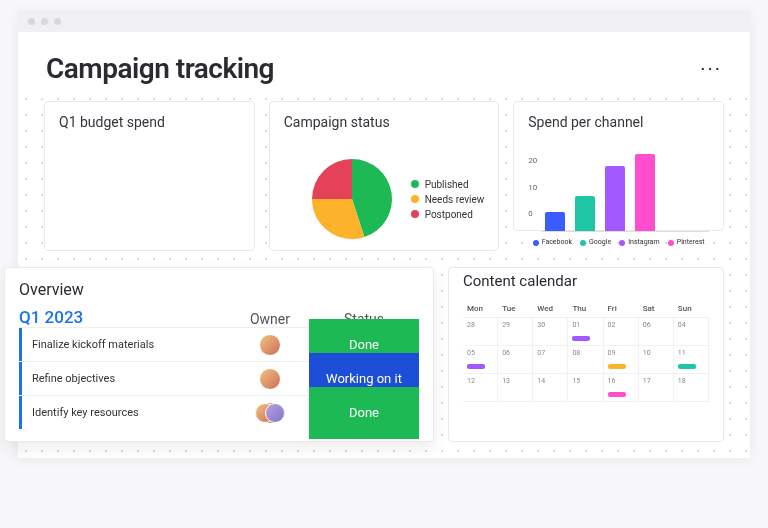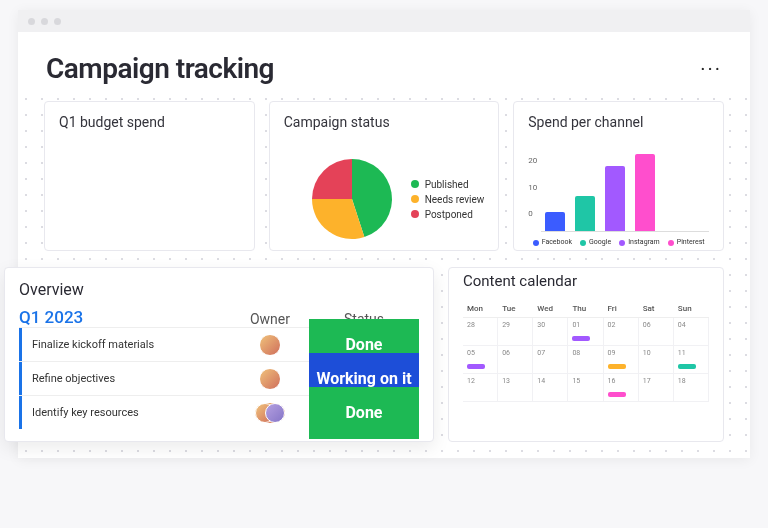--- a/index.html
+++ b/index.html
@@ -14,21 +14,21 @@
   .row { display: flex; gap: 14px; }
   .card { background: #fff; border: 1px solid #e8e8ee; border-radius: 4px; padding: 12px 14px; }
   .card-title { font-size: 14px; color: #34343c; margin-bottom: 24px; }
   .c-budget { width: 212px; height: 150px; }
   .budget-val { font-size: 26px; font-weight: 700; color: #111; text-align: center; margin-top: 32px; }
   .c-status { width: 232px; height: 150px; display:flex; flex-direction:column; }
   .status-body { display: flex; align-items: center; gap: 14px; flex:1;justify-content:flex-end; }
   .legend { font-size: 10px; color: #333; }
   .legend .li { display: flex; align-items: center; gap: 6px; margin: 4px 0; }
   .legend .sw { width: 8px; height: 8px; border-radius: 50%; }
-  .c-spend { width: 212px; height: 150px; display:flex; flex-direction:column; }
+  .c-spend { width: 212px; height: 130px; display:flex; flex-direction:column; }
   .chart-area { flex:1; display:flex; gap:4px; }
   .yaxis { display:flex; flex-direction:column; justify-content:space-between; font-size:8px; color:#666; padding:2px 0 14px 0; }
   .bars { flex:1; display:flex; align-items:flex-end; gap:10px; padding:0 4px 0 4px; border-bottom:1px solid #ddd; height:78px; }
   .bar { width:20px; border-radius:2px 2px 0 0; }
   .bar-legend { display:flex; gap:8px; flex-wrap:wrap; font-size:7px; color:#333; margin-top:6px; justify-content:center; }
   .bar-legend .li { display:flex; align-items:flex-end; gap:3px; }
   .bar-legend .sw { width:6px; height:6px; border-radius:50%; }
   .row2 { display:flex; gap:14px; margin-top:16px; }
   .c-overview { width:430px; background:#fff; border:1px solid #e8e8ee; border-radius:4px; padding:12px 14px; box-shadow:0 6px 18px rgba(0,0,0,.08); margin-left:-40px; }
   .ov-title { font-size:16px; color:#2a2a33; margin-bottom:8px; }
@@ -38,21 +38,21 @@
   .ov-col.status { width:110px; }
   .task-row { display:flex; align-items:center; border-top:1px solid #eee; height:34px; }
   .task-row .bar-left { width:3px; height:100%; background:#1a73e8; margin-right:10px; }
   .task { font-size:11px; color:#333; flex:1; }
   .owner { width:78px; display:flex; justify-content:center; }
   .avatar { width:22px; height:22px; border-radius:50%; background:linear-gradient(135deg,#f0c27b,#cf6e5b); border:1px solid #fff; }
   .avatar.two { position:relative; width:32px; }
   .avatar.two .a { position:absolute; width:20px; height:20px; border-radius:50%; border:1px solid #fff; }
   .avatar.two .a1 { left:0; background:linear-gradient(135deg,#f0c27b,#cf6e5b); }
   .avatar.two .a2 { left:10px; background:linear-gradient(135deg,#b5a0e0,#8575c7); }
-  .status-pill { width:110px; height:52px; display:flex; align-items:center; justify-content:center; color:#fff; font-size:16px; font-weight:700; }
+  .status-pill { width:110px; height:52px; display:flex; align-items:center; justify-content:center; color:#fff; font-size:13px; font-weight:400; }
   .c-calendar { flex:1; background:#fff; border:1px solid #e8e8ee; border-radius:4px; padding:4px 14px; }
   .cal-title { font-size:15px; color:#2a2a33; margin-bottom:10px; }
   .cal-grid { display:grid; grid-template-columns: repeat(7, 1fr); font-size:8px; color:#555; }
   .cal-grid .hd { padding:4px; text-align:left; border-bottom:1px solid #eee; font-weight:500; }
   .cal-grid .cell { height:28px; border-right:1px solid #f1f1f4; border-bottom:1px solid #f1f1f4; position:relative; padding:2px 4px; background:#fff; }
   .cal-grid .cell:first-child { border-left:1px solid #f1f1f4; }
   .cal-grid .d { font-size:7px; color:#888; }
   .cal-grid .ev { position:absolute; bottom:4px; left:4px; width:18px; height:5px; border-radius:2px; }
 </style>
 </head>

